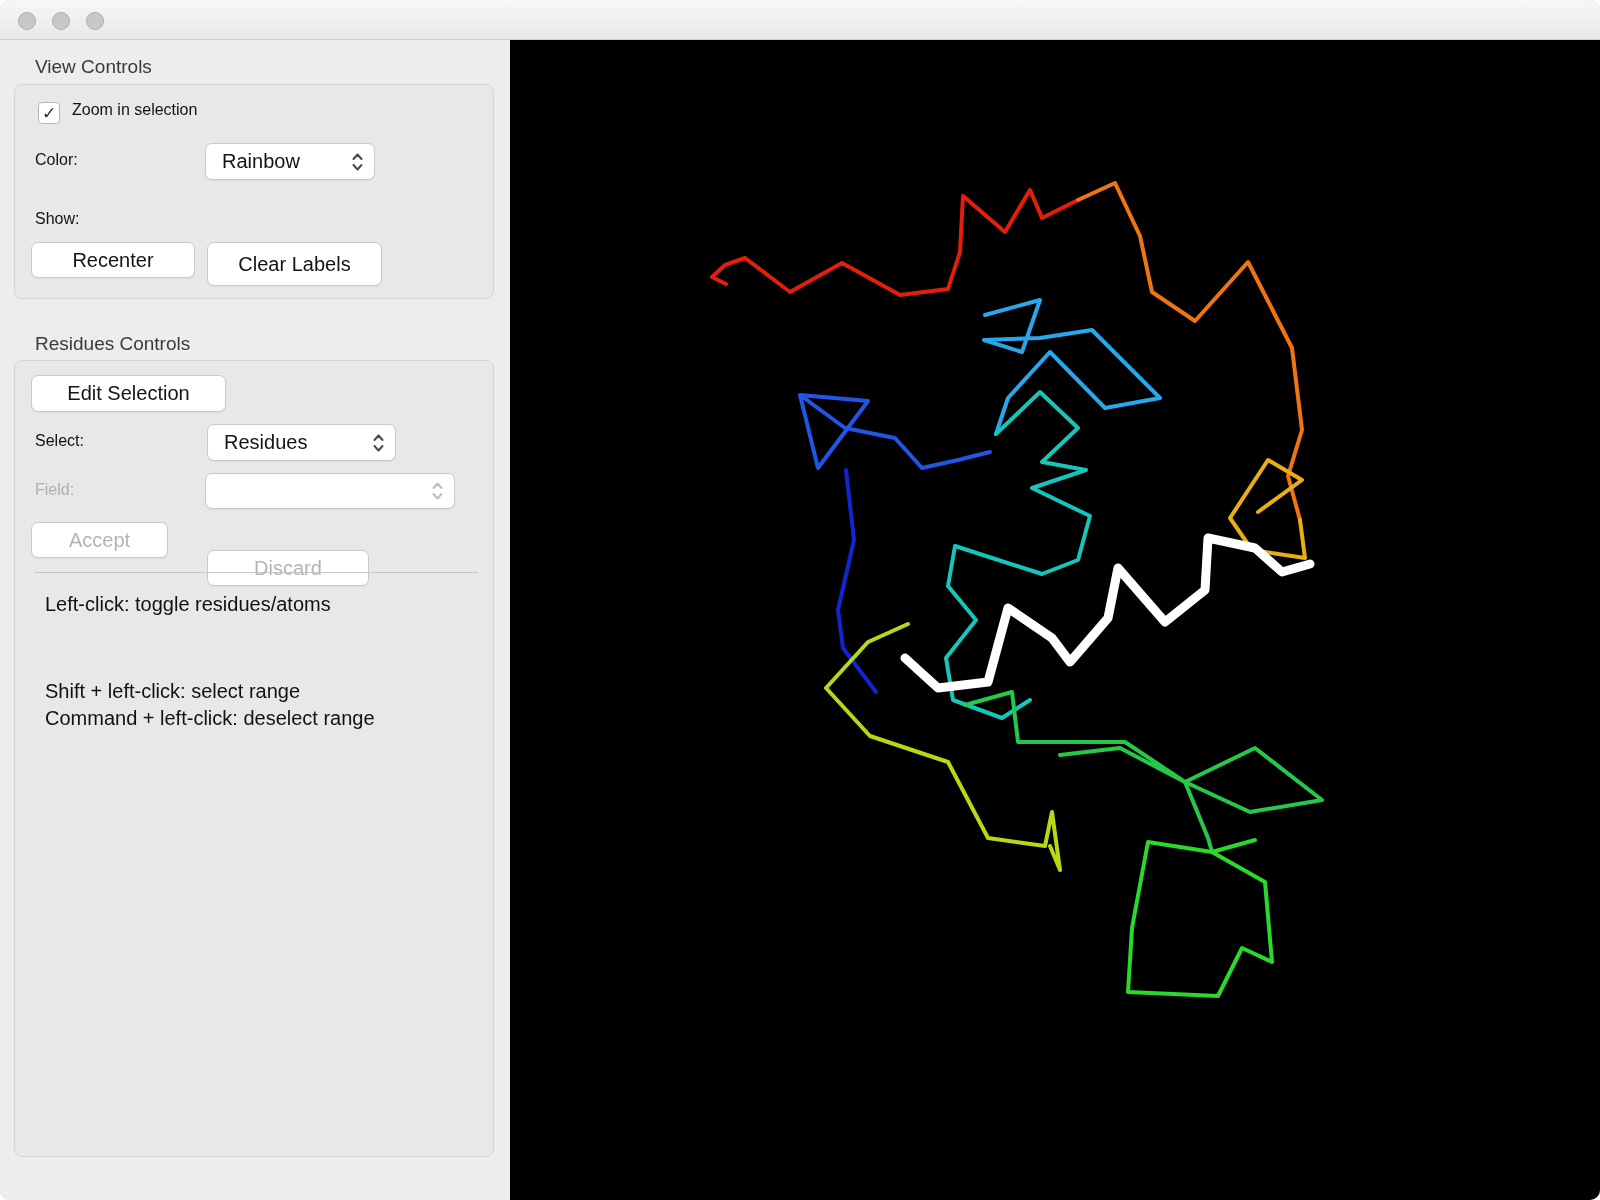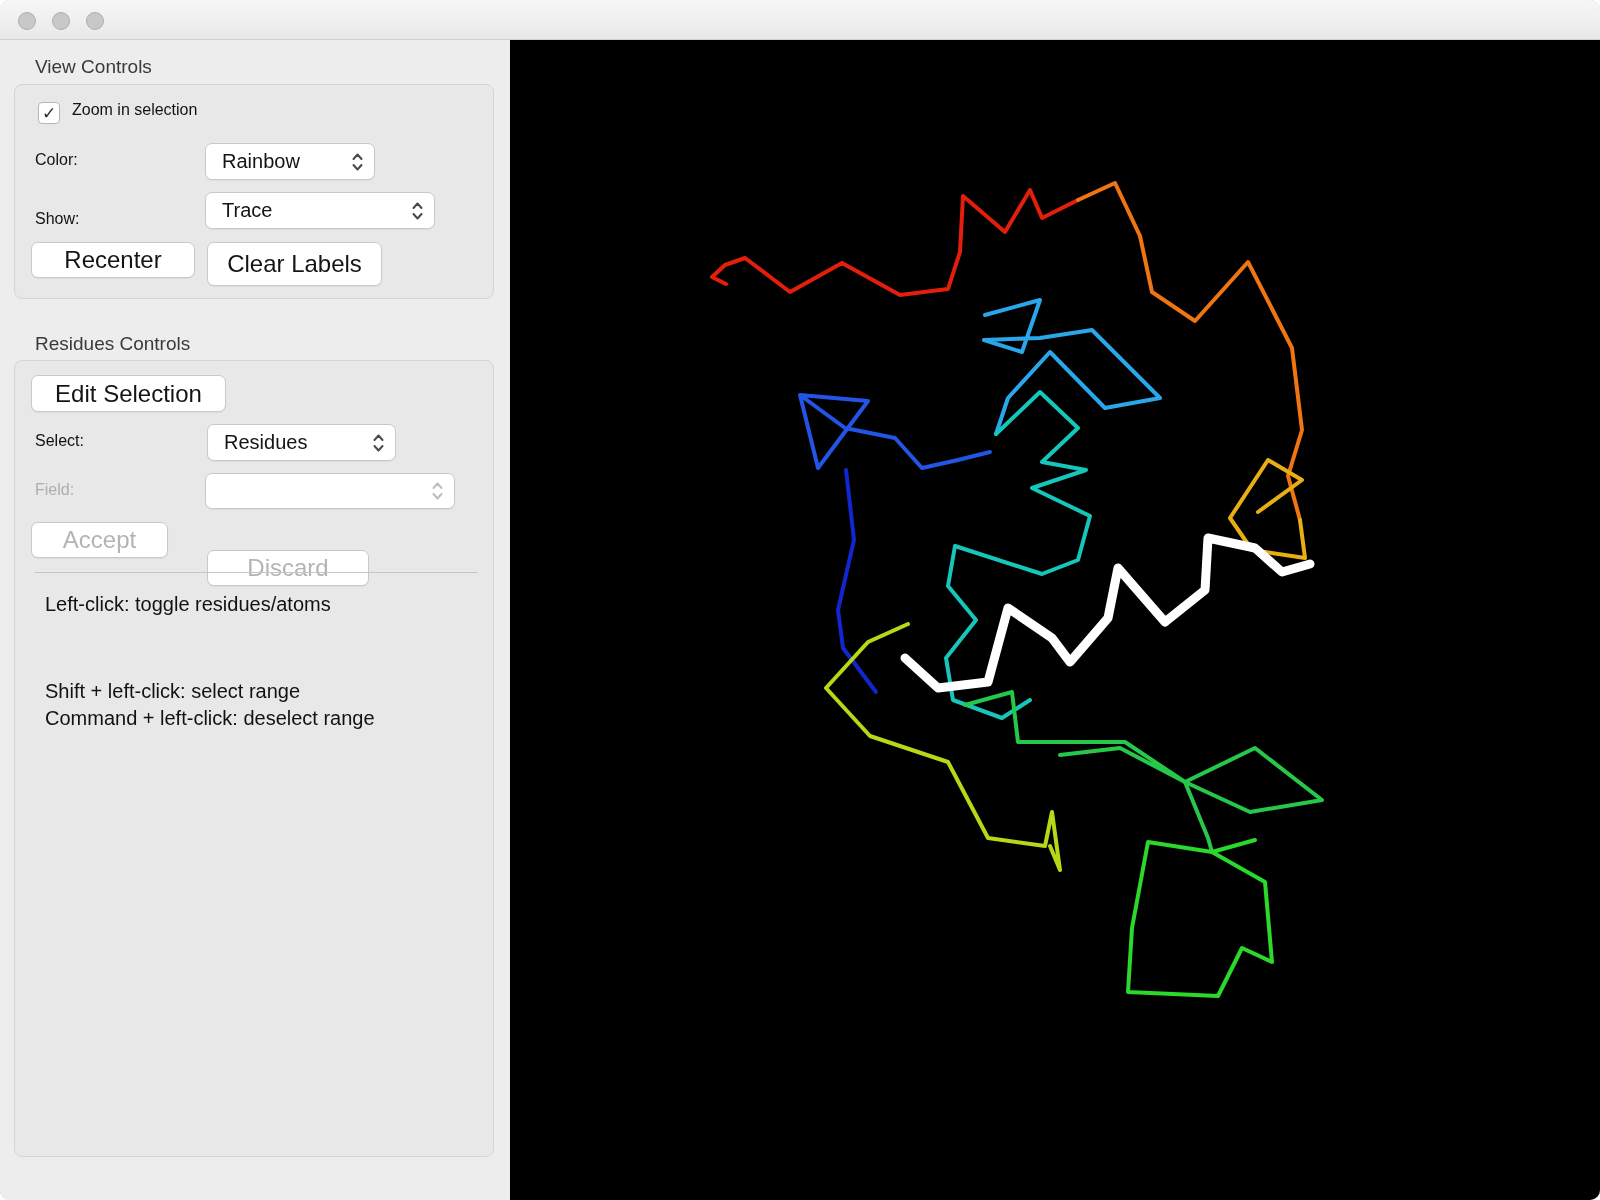--- a/index.html
+++ b/index.html
@@ -11,21 +11,21 @@
   
   .sidebar{position:absolute;left:0;top:40px;width:510px;height:1160px;background:#ededed;}
   .section-title{position:absolute;font-size:19px;color:#3a3a3a;}
   .groupbox{position:absolute;background:#e8e8e8;border:1px solid #d4d4d4;border-radius:8px;box-sizing:border-box;}
   .gb-view{left:14px;top:44px;width:480px;height:215px;}
   .gb-sel{left:14px;top:320px;width:480px;height:797px;}
   .label{position:absolute;font-size:16px;color:#121212;white-space:nowrap;}
   .label.dim{color:#aeaeae;}
   .checkbox{position:absolute;left:38px;top:62px;width:22px;height:22px;background:#ffffff;border:1px solid #b6b6b6;border-radius:4px;box-sizing:border-box;display:flex;align-items:center;justify-content:center;}
   .checkbox .check{font-size:17px;font-weight:bold;color:#2c2c2c;line-height:1;}
-  .btn{position:absolute;background:#ffffff;border:1px solid #c9c9c9;border-radius:7px;box-sizing:border-box;font-size:24px;color:#141414;display:flex;align-items:center;justify-content:center;box-shadow:0 1px 1px rgba(0,0,0,0.05);}
+  .btn{position:absolute;background:#ffffff;border:1px solid #c9c9c9;border-radius:7px;box-sizing:border-box;font-size:20px;color:#141414;display:flex;align-items:center;justify-content:center;box-shadow:0 1px 1px rgba(0,0,0,0.05);}
   .btn.disabled{color:#b4b4b4;}
   .popup{position:absolute;background:#ffffff;border:1px solid #c9c9c9;border-radius:7px;box-sizing:border-box;display:flex;align-items:center;justify-content:space-between;padding:0 10px 0 16px;box-shadow:0 1px 1px rgba(0,0,0,0.05);}
   .popup .popup-text{font-size:20px;color:#141414;}
   .popup .chevrons{color:#4a4a4a;display:flex;align-items:center;}
   .popup.disabled .chevrons{color:#bdbdbd;}
   .divider{position:absolute;left:35px;top:532px;width:443px;height:1px;background:#c6c6c6;}
   .help{position:absolute;left:45px;font-size:20px;color:#121212;white-space:nowrap;}
   
   .viewport{position:absolute;left:510px;top:40px;width:1090px;height:1160px;background:#000000;}
   .viewport svg{display:block;width:100%;height:100%;}
@@ -57,29 +57,20 @@
       <span class="popup-text">Rainbow</span>
       <span class="chevrons">
         <svg width="13" height="22" viewBox="0 0 13 22">
             <path d="M2.5 8 L6.5 3.5 L10.5 8" stroke="currentColor" stroke-width="2" fill="none" stroke-linecap="round" stroke-linejoin="round"></path>
             <path d="M2.5 14 L6.5 18.5 L10.5 14" stroke="currentColor" stroke-width="2" fill="none" stroke-linecap="round" stroke-linejoin="round"></path>
           </svg>
       </span>
     </div>
 
     <div class="label" style="left:35px;top:152px;margin-top:18px;">Show:</div>
-    <div class="popup" style="left:205px;top:152px;width:230px;height:37px;">
-      <span class="popup-text">Trace</span>
-      <span class="chevrons">
-        <svg width="13" height="22" viewBox="0 0 13 22">
-            <path d="M2.5 8 L6.5 3.5 L10.5 8" stroke="currentColor" stroke-width="2" fill="none" stroke-linecap="round" stroke-linejoin="round"></path>
-            <path d="M2.5 14 L6.5 18.5 L10.5 14" stroke="currentColor" stroke-width="2" fill="none" stroke-linecap="round" stroke-linejoin="round"></path>
-          </svg>
-      </span>
-    </div>
 
     <div class="btn" style="left:31px;top:202px;width:164px;height:36px;">Recenter</div>
     <div class="btn" style="left:207px;top:202px;width:175px;height:44px;">Clear Labels</div>
 
     <div class="section-title" style="left:35px;top:293px;">Residues Controls</div>
 
     <div class="groupbox gb-sel"></div>
 
     <div class="btn" style="left:31px;top:335px;width:195px;height:37px;">Edit Selection</div>
 

